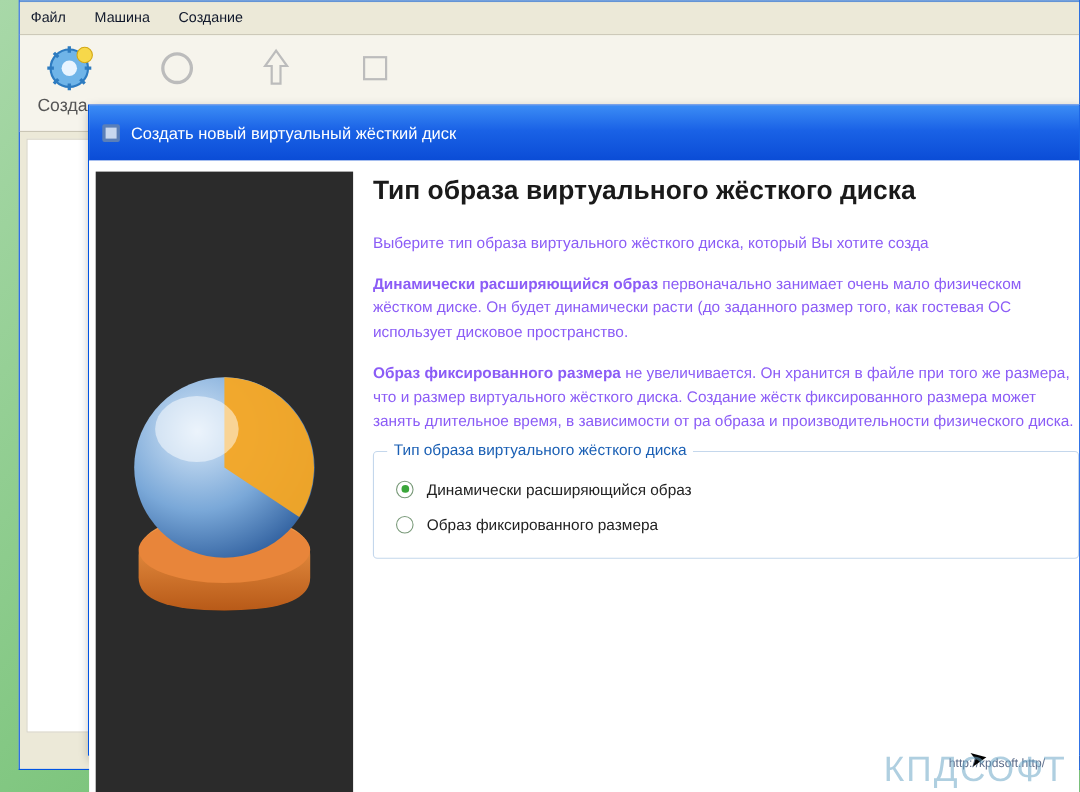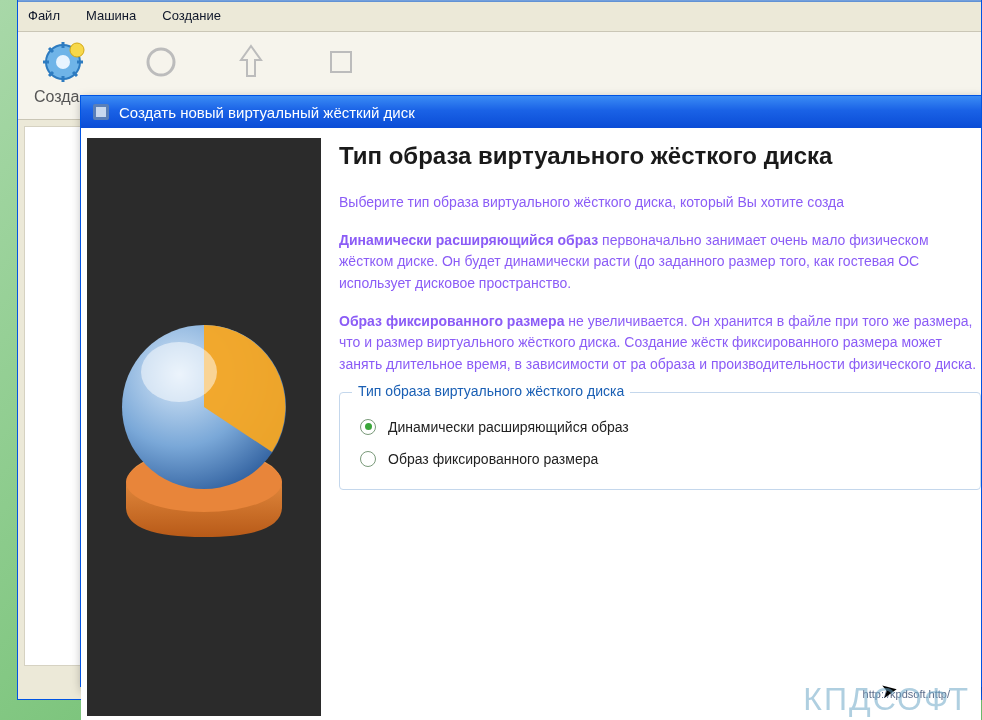--- a/index.html
+++ b/index.html
@@ -50,21 +50,21 @@
 
 .wizard {
   position: absolute;
   left: 80px; top: 95px;
   width: 902px; height: 592px;
   background: #fcfcfc;
   border: 1px solid #0054e3;
   box-shadow: 2px 4px 10px rgba(0,0,0,0.35);
 }
 .wiz-titlebar {
-  height: 32px;
+  height: 50px;
   background: linear-gradient(180deg, #3b8cf5 0%, #1a62e6 45%, #0a4cd6 100%);
   display: flex;
   align-items: center;
   padding: 0 10px;
   color: #fff;
   font-size: 15px;
 }
 .wiz-titleicon {
   width: 20px; height: 20px;
   margin-right: 8px;

